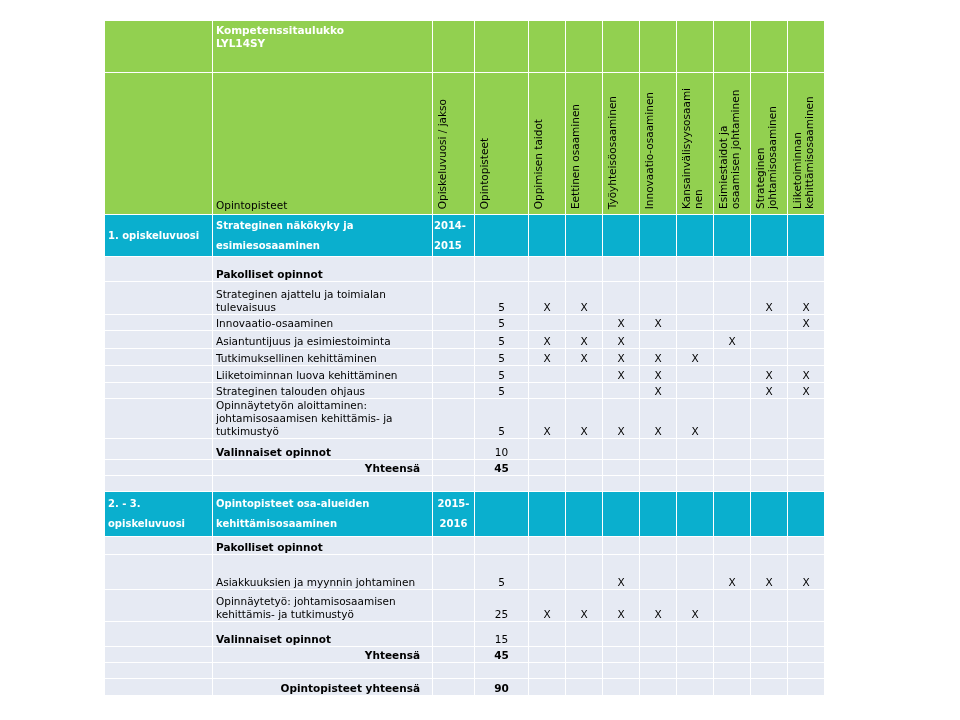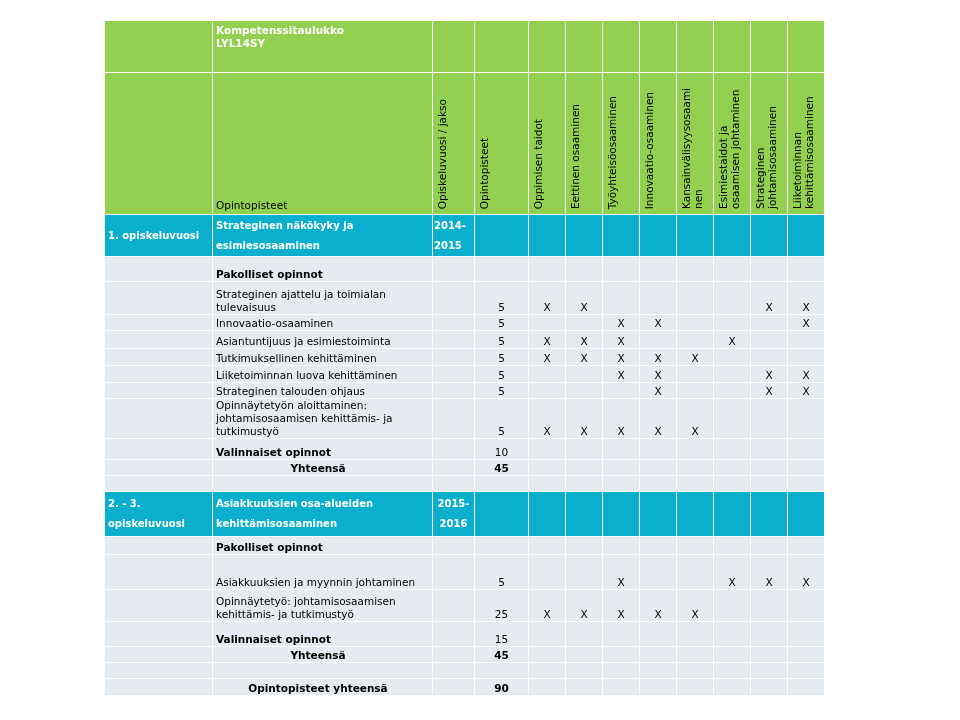--- a/index.html
+++ b/index.html
@@ -14,21 +14,21 @@
   .title { color:#fff; font-weight:bold; font-size:14.5px; line-height:16px; vertical-align:top !important; padding-top:3px !important; }
   .vert { writing-mode:vertical-rl; transform:rotate(180deg); white-space:normal; font-size:10.5px; line-height:12px; text-align:left; max-height:134px; display:inline-block; }
   td.vcell { vertical-align:bottom; padding:2px 2px 2px 3px !important; }
   tr.sec td { background:#0AAFCE; color:#fff; font-weight:bold; font-size:10px; line-height:20px; vertical-align:middle;
               background-image:radial-gradient(#1a6fa0 0.6px, transparent 0.7px); background-size:6px 6px; background-position:3px 3px; }
   tr.sec td.plain { background-image:none; }
   tr.body td { background:#E6EAF3; }
   .bold { font-weight:bold; font-size:11px; }
   .pts { text-align:center; }
   .x { text-align:center; font-size:11px; }
-  .right { text-align:center; padding-right:12px !important; }
+  .right { text-align:right; padding-right:12px !important; }
 </style>
 </head>
 <body>
 
 <table class="kt">
   <colgroup>
     <col class="c0">
       <col class="c1">
       <col class="c2">
       <col class="c3">
@@ -233,21 +233,21 @@
         <td></td>
         <td></td>
         <td></td>
         <td></td>
         <td></td>
         <td></td>
         <td></td>
       </tr>
       <tr class="sec" style="height: 45px;">
         <td>2. - 3. opiskeluvuosi</td>
-        <td>Asiakkuuksien osa-alueiden kehittämisosaaminen</td>
+        <td>Opintopisteet osa-alueiden kehittämisosaaminen</td>
         <td class="plain" style="text-align:center;padding:0 1px;">2015-2016</td>
         <td></td>
         <td></td>
         <td></td>
         <td></td>
         <td></td>
         <td></td>
         <td></td>
         <td></td>
         <td></td>

